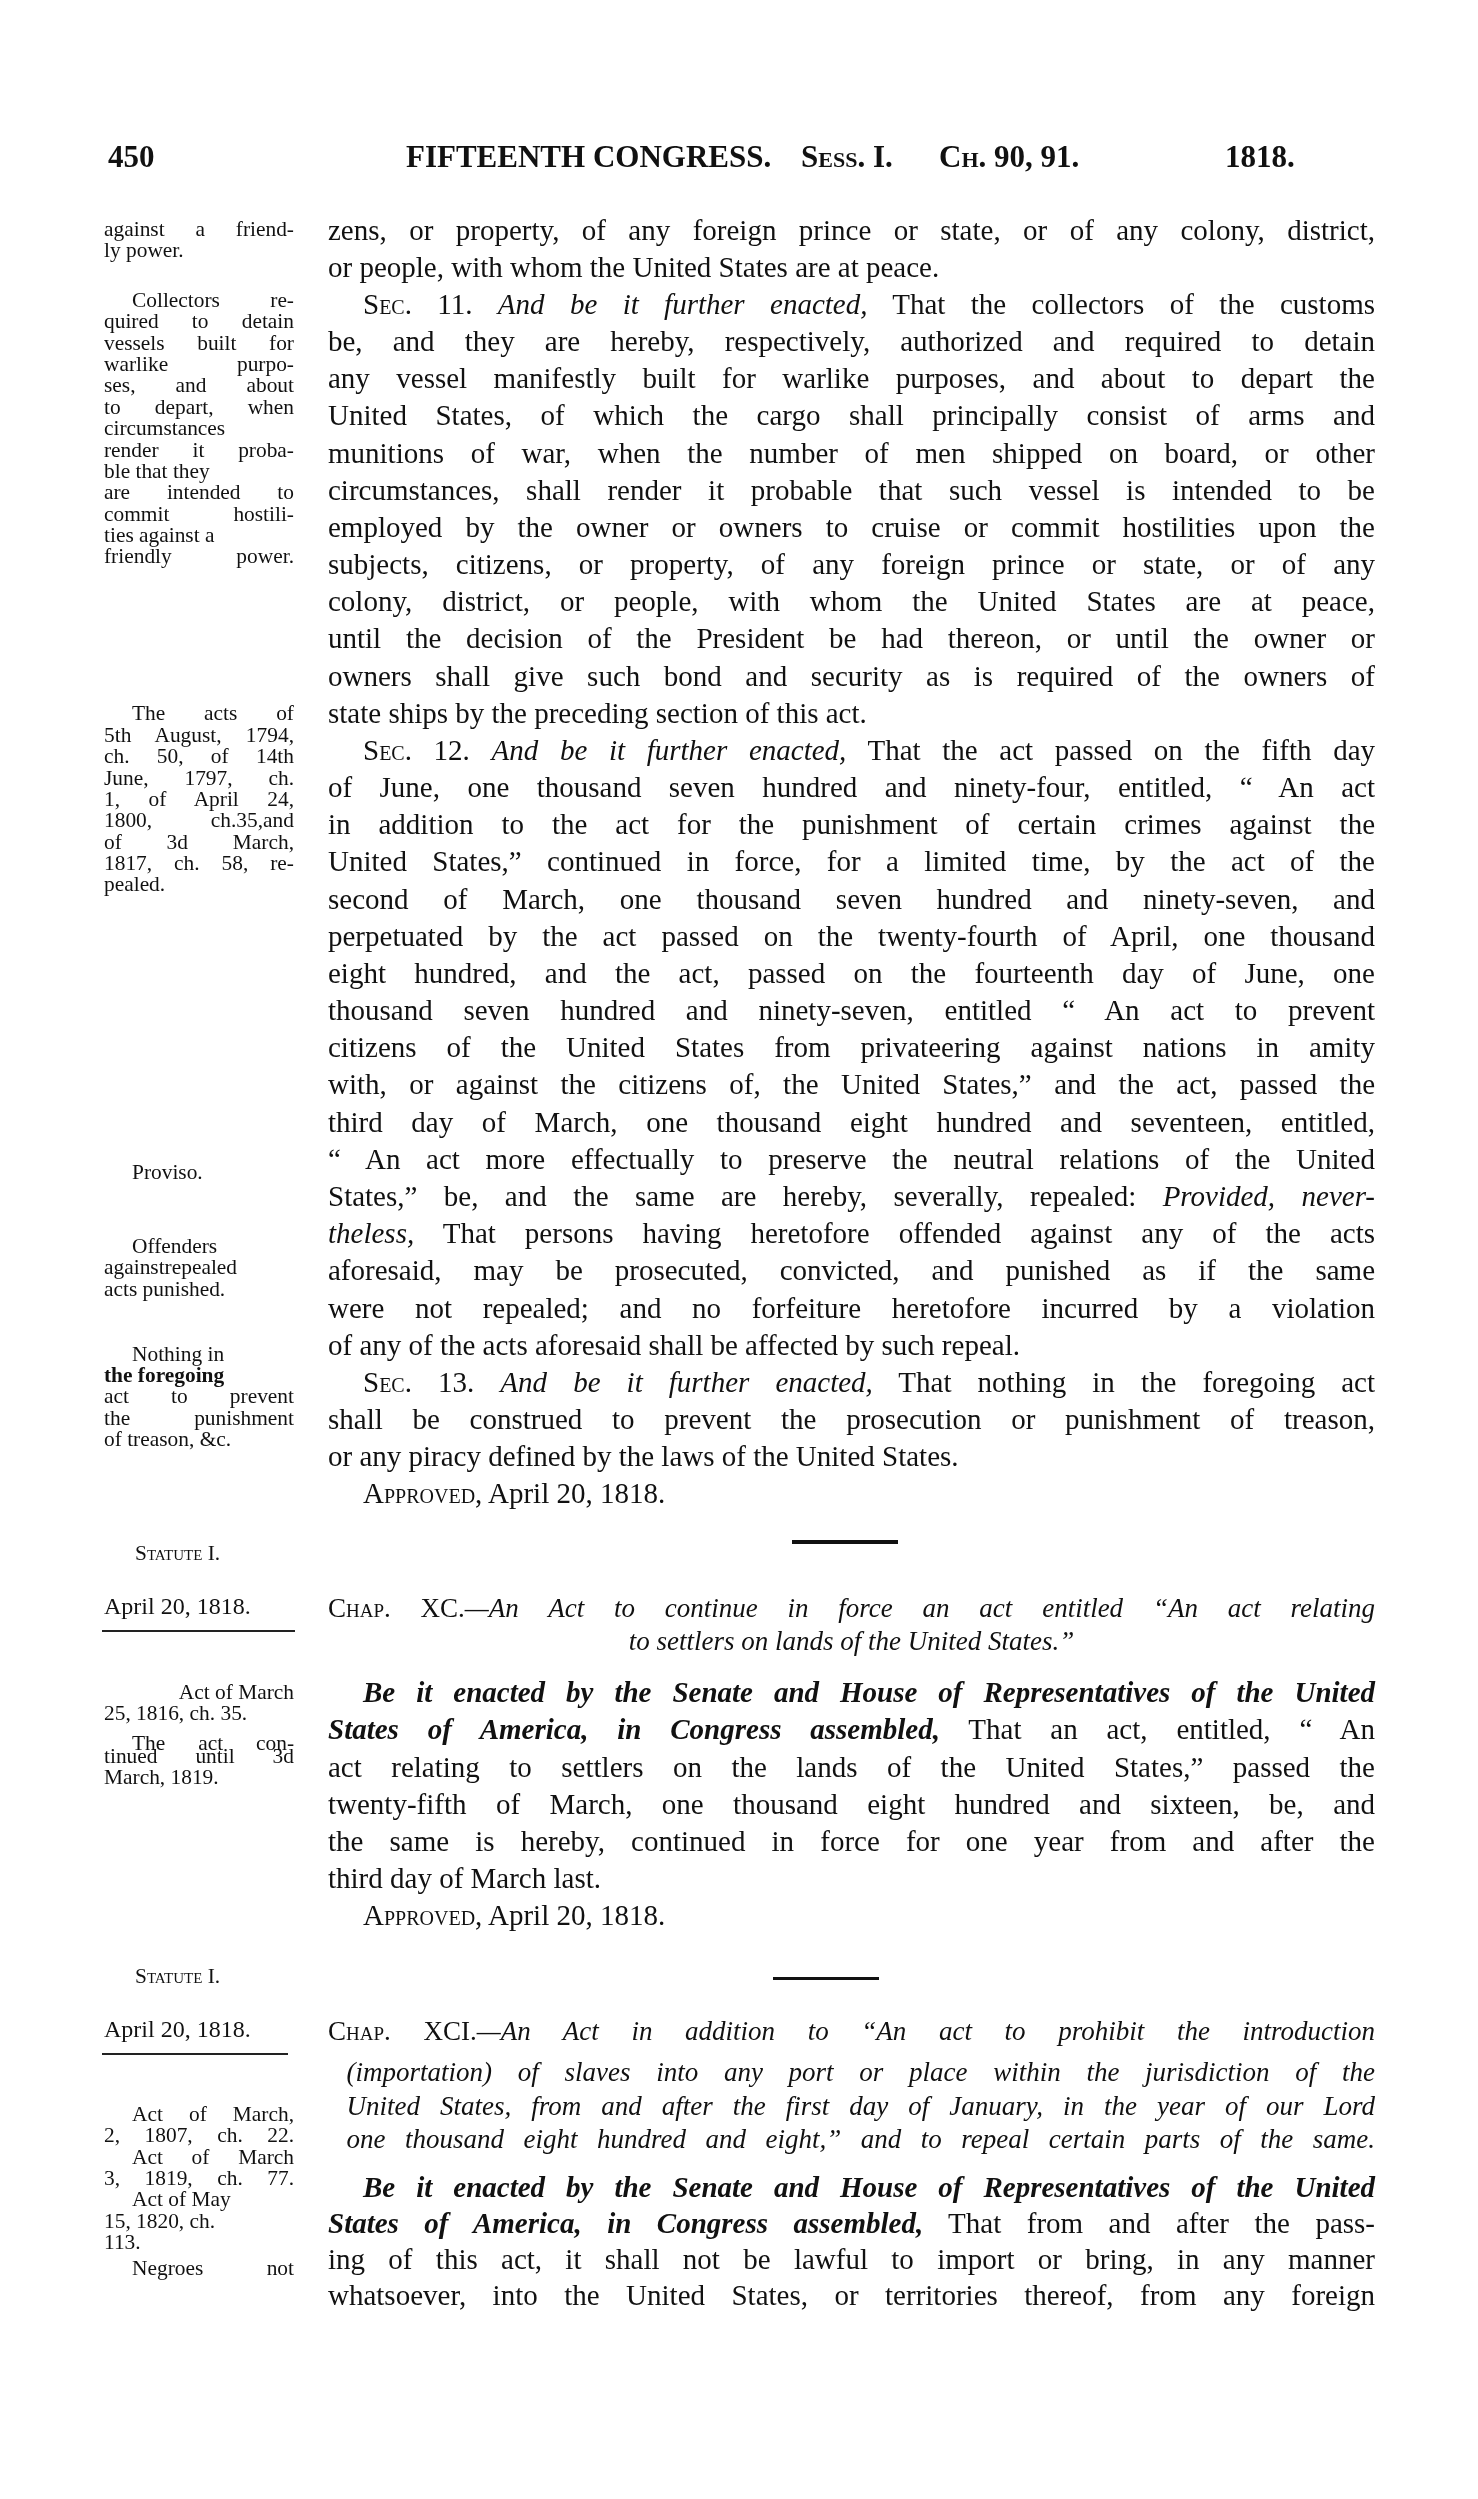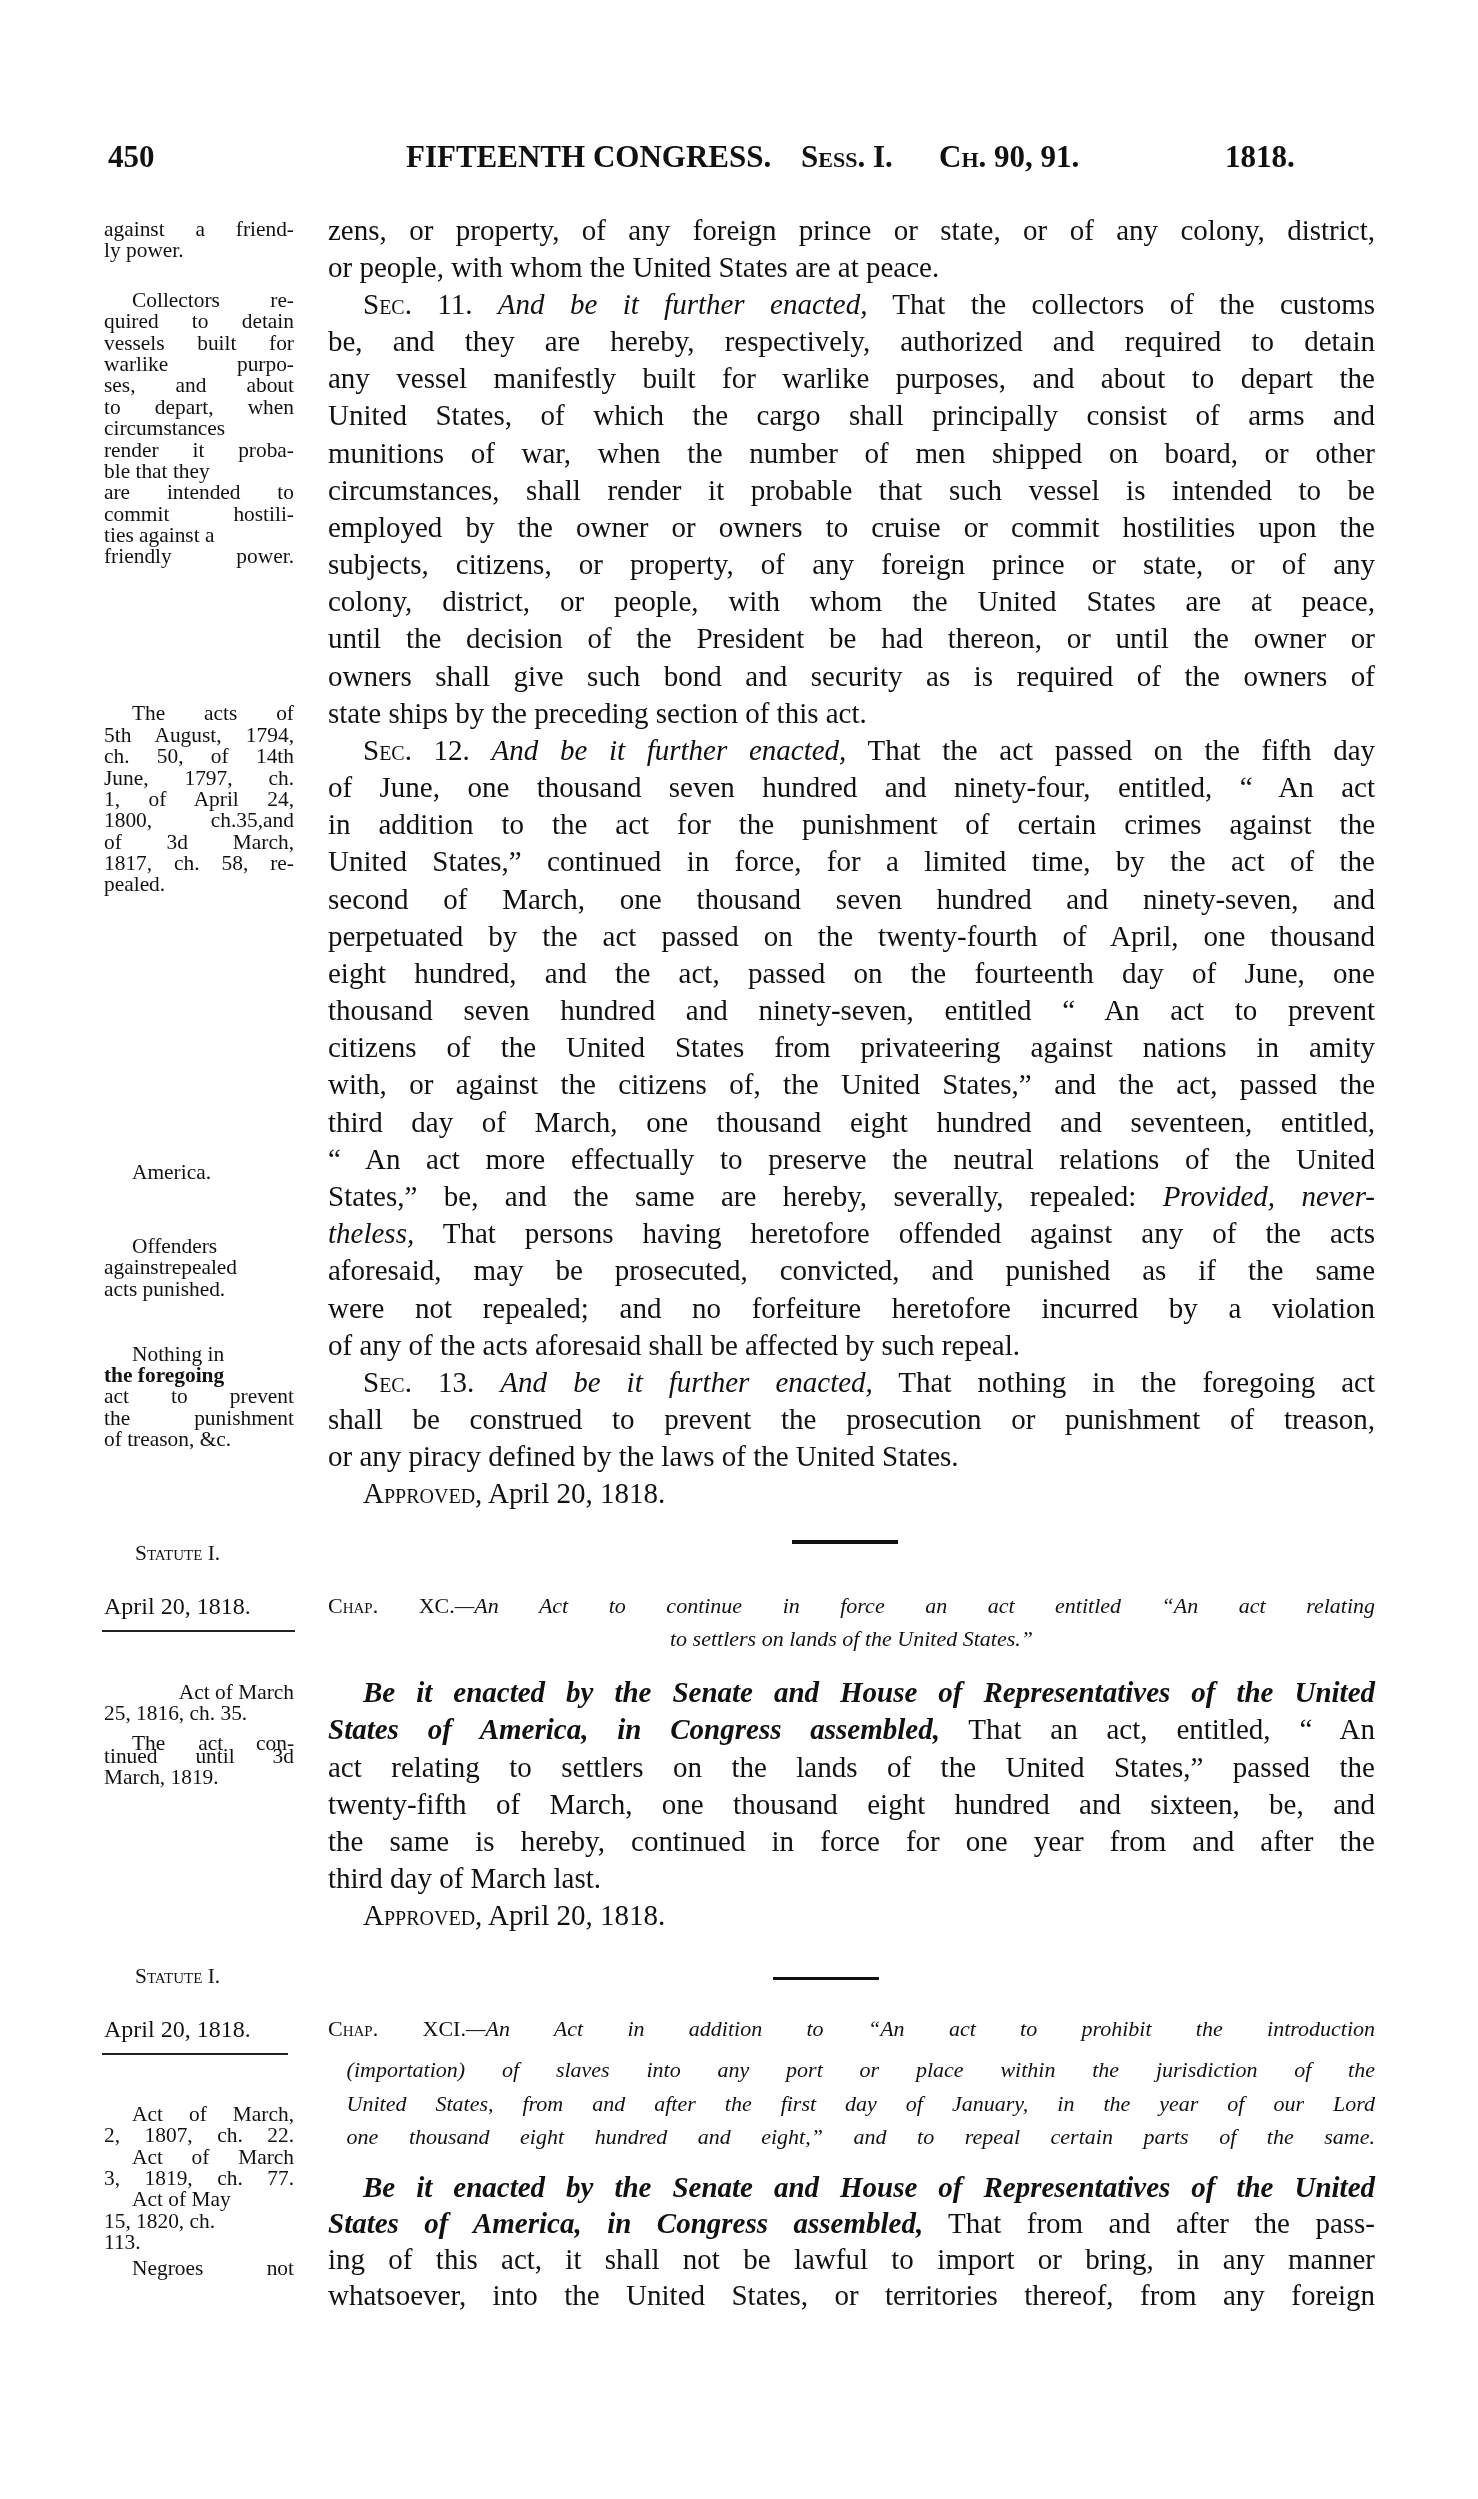--- a/index.html
+++ b/index.html
@@ -4,21 +4,21 @@
 <style>
   html, body { margin: 0; padding: 0; background: #ffffff; }
   body { width: 1478px; height: 2500px; position: relative; overflow: hidden;
          font-family: "Liberation Serif", "DejaVu Serif", serif; color: #111; }
   .abs { position: absolute; white-space: nowrap; }
   .hdr { font-size: 31px; font-weight: bold; line-height: 1; }
   .main { position: absolute; left: 328px; width: 1047px; font-size: 29px; line-height: 1; }
   .ln { position: absolute; left: 0; width: 1047px; text-align: justify; text-align-last: justify; white-space: normal; height: 32px; overflow: visible; }
   .ln.last { text-align-last: left; }
   .ln.ind { padding-left: 35px; box-sizing: border-box; }
-  .ln.title { font-style: italic; font-size: 22px; }
+  .ln.title { font-style: italic; font-size: 27px; }
   .ln.tind { padding-left: 18.6px; box-sizing: border-box; }
   .ln.center { text-align: center; text-align-last: center; }
   .sc { font-variant: small-caps; }
   .it { font-style: italic; }
   .marg { position: absolute; left: 104px; width: 190px; font-size: 21.4px; line-height: 1; }
   .mln { position: absolute; left: 0; width: 190px; text-align: justify; text-align-last: justify; white-space: normal; }
   .mln.last { text-align-last: left; }
   .mln.ind { padding-left: 28px; box-sizing: border-box; }
   .mln.right { text-align: right; text-align-last: right; }
   .rule { position: absolute; height: 3.7px; background: #111; }
@@ -56,21 +56,21 @@
   <div class="mln ind" style="top:703px;">The acts of</div>
   <div class="mln" style="top:725px;">5th August, 1794,</div>
   <div class="mln" style="top:746px;">ch. 50, of 14th</div>
   <div class="mln" style="top:768px;">June, 1797, ch.</div>
   <div class="mln" style="top:789px;">1, of April 24,</div>
   <div class="mln" style="top:810px;">1800, ch.35,and</div>
   <div class="mln" style="top:832px;">of 3d March,</div>
   <div class="mln" style="top:853px;">1817, ch. 58, re-</div>
   <div class="mln last" style="top:874px;">pealed.</div>
 
-  <div class="mln last ind" style="top:1162px;">America.</div>
+  <div class="mln last ind" style="top:1162px;">Proviso.</div>
 
   <div class="mln last ind" style="top:1236px;">Offenders</div>
   <div class="mln" style="top:1257px;">againstrepealed</div>
   <div class="mln last" style="top:1279px;">acts punished.</div>
 
   <div class="mln last ind" style="top:1344px;">Nothing in</div>
   <div class="mln last" style="top:1365px;font-weight:bold;">the foregoing</div>
   <div class="mln" style="top:1386px;">act to prevent</div>
   <div class="mln" style="top:1408px;">the punishment</div>
   <div class="mln last" style="top:1429px;">of treason, &amp;c.</div>

